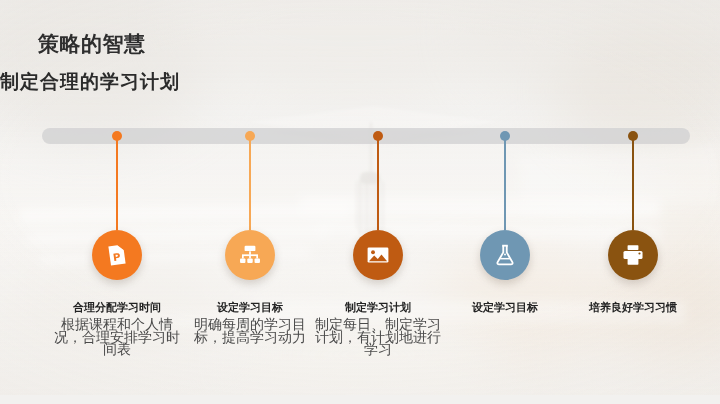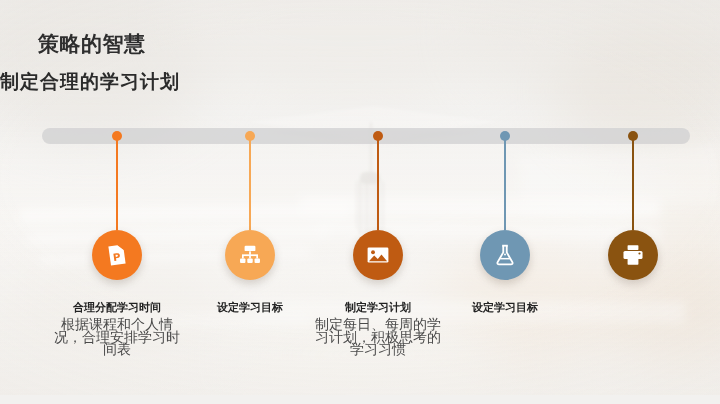--- a/index.html
+++ b/index.html
@@ -268,35 +268,36 @@
             <rect x="4.6" y="12.6" width="1.6" height="2.6"></rect>
             <rect x="11.2" y="12.6" width="1.6" height="2.6"></rect>
             <rect x="17.8" y="12.6" width="1.6" height="2.6"></rect>
             <rect x="2.8" y="15.2" width="5" height="4.2" rx=".9"></rect>
             <rect x="9.5" y="15.2" width="5" height="4.2" rx=".9"></rect>
             <rect x="16.2" y="15.2" width="5" height="4.2" rx=".9"></rect>
           </svg>
         </div>
         <div class="caption">
           <div class="cap-title">设定学习目标</div>
+          <div class="cap-desc">明确每周的学习目标，提高学习动力</div>
         </div>
       </div>
       <div class="node" style="left: 378px; color: rgb(191, 91, 18);">
         <div class="pin"></div>
         <div class="stem" style="top: 136px; height: 94px;"></div>
         <div class="bubble" style="top: 230px;">
           <svg width="26" height="26" viewBox="0 0 24 24">
             <rect x="2.4" y="5" width="19.2" height="14" rx="1.2" fill="#fff"></rect>
             <circle cx="7.4" cy="9.5" r="1.8" fill="#BF5B12"></circle>
             <path d="M3.6 17.8l4.9-5.4 3.3 3.4 3.4-4.2 5.2 6.2z" fill="#BF5B12"></path>
           </svg>
         </div>
         <div class="caption">
           <div class="cap-title">制定学习计划</div>
-          <div class="cap-desc">制定每日、每周的学习计划，积极思考的学习习惯</div>
+          <div class="cap-desc">制定每日、制定学习计划，有计划地进行学习</div>
         </div>
       </div>
       <div class="node" style="left: 505px; color: rgb(111, 151, 179);">
         <div class="pin"></div>
         <div class="stem" style="top: 136px; height: 94px;"></div>
         <div class="bubble" style="top: 230px;">
           <svg width="26" height="26" viewBox="0 0 24 24" fill="none" stroke="#fff" stroke-width="1.7" stroke-linejoin="round">
             <path d="M9.4 3.4h5.2"></path>
             <path d="M10.4 3.4v6.2L5.2 18.6c-.6 1 .1 2 1.3 2h11c1.2 0 1.9-1 1.3-2l-5.2-9V3.4"></path>
             <path d="M7.6 15.4h8.8" stroke-width="1.4"></path>
@@ -312,17 +313,18 @@
         <div class="stem" style="top: 136px; height: 94px;"></div>
         <div class="bubble" style="top: 230px;">
           <svg width="26" height="26" viewBox="0 0 24 24" fill="#fff">
             <rect x="7" y="3" width="10" height="4.4" rx=".6"></rect>
             <rect x="3.2" y="8.2" width="17.6" height="7.6" rx="1.4"></rect>
             <circle cx="18" cy="10.6" r="1" fill="#8A5310"></circle>
             <rect x="7" y="15" width="10" height="6" rx=".7"></rect>
           </svg>
         </div>
         <div class="caption">
+          <div class="cap-title">培养良好学习习惯</div>
         </div>
       </div>
     </div>
 
 </div>
 
 </body></html>

